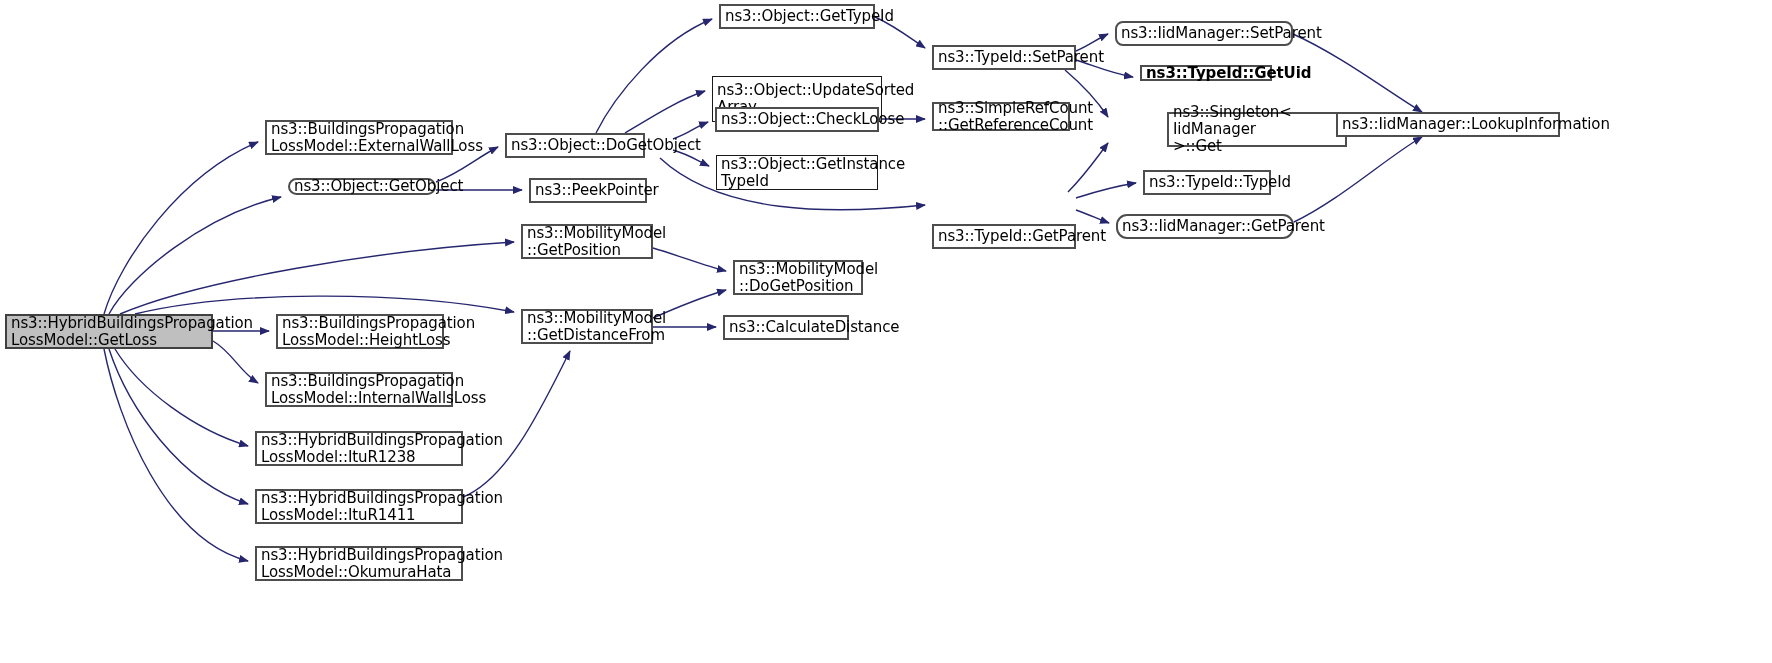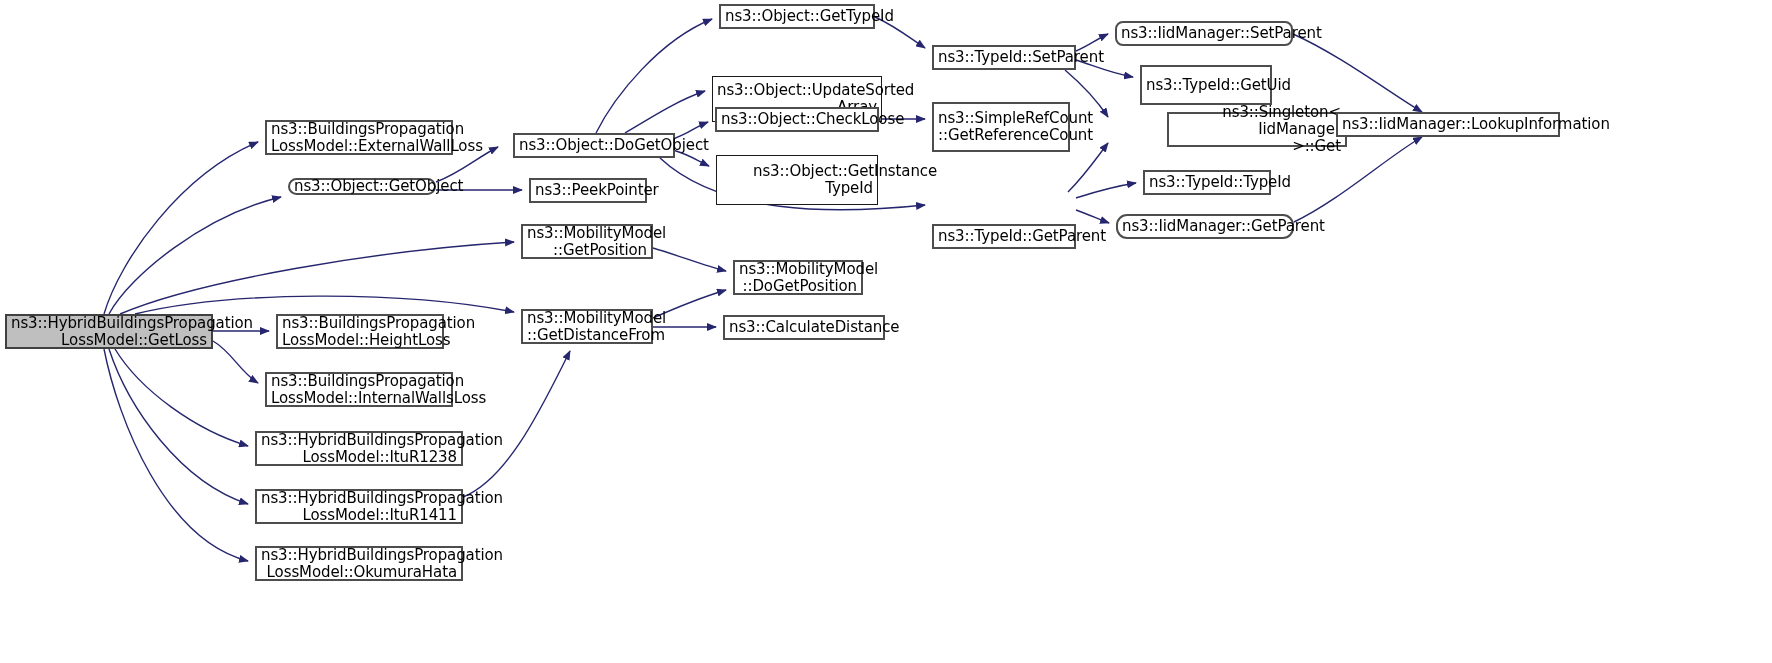--- a/index.html
+++ b/index.html
@@ -24,21 +24,21 @@
     pointer-events: none;
   }
   .node {
     position: absolute;
     box-sizing: border-box;
     background: #ffffff;
     border: 1px solid #1a1a1a;
     display: flex;
     align-items: center;
     justify-content: center;
-    text-align: right;
+    text-align: left;
     color: #000000;
     font-size: 15px;
     line-height: 17px;
     letter-spacing: -0.1px;
     white-space: pre-line;
     z-index: 5;
   }
   .node.thick {
     border: 2px solid #4d4d4d;
   }
@@ -105,40 +105,40 @@
       <div class="node thick" style="left: 276px; top: 314px; width: 168px; height: 35px;"><span class="lbl">ns3::BuildingsPropagation
 LossModel::HeightLoss</span></div>
       <div class="node thick" style="left: 265px; top: 372px; width: 188px; height: 35px;"><span class="lbl">ns3::BuildingsPropagation
 LossModel::InternalWallsLoss</span></div>
       <div class="node thick" style="left: 255px; top: 431px; width: 208px; height: 35px;"><span class="lbl">ns3::HybridBuildingsPropagation
 LossModel::ItuR1238</span></div>
       <div class="node thick" style="left: 255px; top: 489px; width: 208px; height: 35px;"><span class="lbl">ns3::HybridBuildingsPropagation
 LossModel::ItuR1411</span></div>
       <div class="node thick" style="left: 255px; top: 546px; width: 208px; height: 35px;"><span class="lbl">ns3::HybridBuildingsPropagation
 LossModel::OkumuraHata</span></div>
-      <div class="node thick" style="left: 505px; top: 133px; width: 162px; height: 25px; margin-left: 8px;"><span class="lbl">ns3::Object::DoGetObject</span></div>
+      <div class="node thick" style="left: 505px; top: 133px; width: 140px; height: 25px;"><span class="lbl">ns3::Object::DoGetObject</span></div>
       <div class="node thick" style="left: 529px; top: 178px; width: 118px; height: 25px;"><span class="lbl">ns3::PeekPointer</span></div>
       <div class="node thick" style="left: 521px; top: 224px; width: 132px; height: 35px;"><span class="lbl">ns3::MobilityModel
 ::GetPosition</span></div>
       <div class="node thick" style="left: 521px; top: 309px; width: 132px; height: 35px;"><span class="lbl">ns3::MobilityModel
 ::GetDistanceFrom</span></div>
       <div class="node thick" style="left: 719px; top: 4px; width: 156px; height: 25px;"><span class="lbl">ns3::Object::GetTypeId</span></div>
       <div class="node" style="left: 712px; top: 52px; width: 170px; height: 46px; margin-top: 24px;"><span class="lbl">ns3::Object::UpdateSorted
 Array</span></div>
       <div class="node thick" style="left: 715px; top: 107px; width: 164px; height: 25px;"><span class="lbl">ns3::Object::CheckLoose</span></div>
-      <div class="node" style="left: 716px; top: 155px; width: 162px; height: 50px; padding-left: 32px;"><span class="lbl">ns3::Object::GetInstance
+      <div class="node" style="left: 716px; top: 155px; width: 162px; height: 35px;"><span class="lbl">ns3::Object::GetInstance
 TypeId</span></div>
       <div class="node thick" style="left: 733px; top: 260px; width: 130px; height: 35px;"><span class="lbl">ns3::MobilityModel
 ::DoGetPosition</span></div>
-      <div class="node thick" style="left: 723px; top: 315px; width: 162px; height: 25px;"><span class="lbl">ns3::CalculateDistance</span></div>
+      <div class="node thick" style="left: 723px; top: 315px; width: 126px; height: 25px;"><span class="lbl">ns3::CalculateDistance</span></div>
       <div class="node thick" style="left: 932px; top: 45px; width: 144px; height: 25px;"><span class="lbl">ns3::TypeId::SetParent</span></div>
-      <div class="node thick" style="left: 932px; top: 102px; width: 138px; height: 50px;"><span class="lbl">ns3::SimpleRefCount
+      <div class="node thick" style="left: 932px; top: 102px; width: 138px; height: 29px;"><span class="lbl">ns3::SimpleRefCount
 ::GetReferenceCount</span></div>
       <div class="node thick" style="left: 932px; top: 192px; width: 144px; height: 25px; margin-top: 32px;"><span class="lbl">ns3::TypeId::GetParent</span></div>
       <div class="node thick" style="left: 1115px; top: 21px; width: 178px; height: 25px; border-radius: 8px;"><span class="lbl">ns3::IidManager::SetParent</span></div>
-      <div class="node thick" style="left: 1140px; top: 65px; width: 132px; height: 40px;"><span class="lbl">ns3::TypeId::GetUid</span></div>
+      <div class="node thick" style="left: 1140px; top: 65px; width: 132px; height: 16px; font-weight: bold;"><span class="lbl">ns3::TypeId::GetUid</span></div>
       <div class="node thick" style="left: 1167px; top: 112px; width: 180px; height: 35px;"><span class="lbl">ns3::Singleton&lt; IidManager
 &gt;::Get</span></div>
       <div class="node thick" style="left: 1143px; top: 170px; width: 128px; height: 25px;"><span class="lbl">ns3::TypeId::TypeId</span></div>
       <div class="node thick" style="left: 1116px; top: 214px; width: 178px; height: 25px; border-radius: 11px;"><span class="lbl">ns3::IidManager::GetParent</span></div>
       <div class="node thick" style="left: 1336px; top: 112px; width: 224px; height: 25px;"><span class="lbl">ns3::IidManager::LookupInformation</span></div>
     </div>
 </div>
 
 </body></html>

